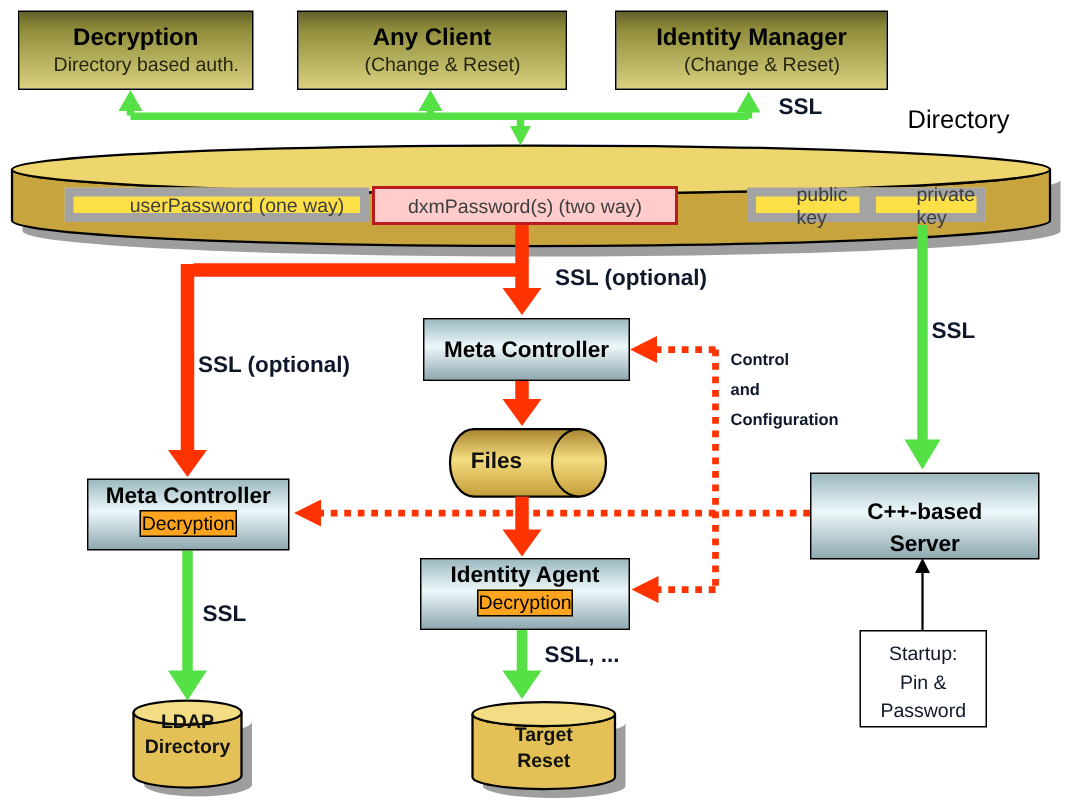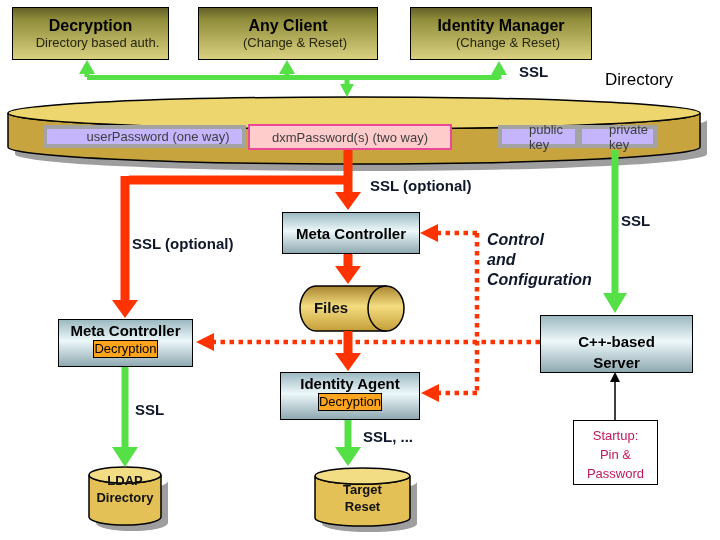--- a/index.html
+++ b/index.html
@@ -10,29 +10,29 @@
   .box-olive{background:linear-gradient(180deg,#63602a 0%,#8f8c3a 22%,#d9d180 100%);
              border:1px solid #000;text-align:center;display:flex;flex-direction:column;
              justify-content:center;}
   .box-olive .t{font-weight:bold;font-size:16px;color:#000;line-height:19px;}
   .box-olive .s{font-size:13px;color:#26260e;line-height:16px;padding-left:14px;}
   .box-blue{background:linear-gradient(180deg,#9cb9c1 0%,#edf8fa 45%,#8fa9b1 100%);
             border:1px solid #000;display:flex;flex-direction:column;align-items:center;}
   .box-blue .t{font-weight:bold;font-size:15px;color:#000;margin-top:5px;}
   .dec{background:#ffa41e;border:1px solid #000;font-size:13px;color:#000;
        padding:0 0;line-height:16px;margin-top:3px;}
-  .attr{background:#c4b5fd;border:4px solid #a3a3a3;font-size:13px;color:#3d3d3d;
+  .attr{background:#fde047;border:6px solid #a3a3a3;font-size:13px;color:#3d3d3d;
         display:flex;align-items:center;justify-content:center;padding-left:27px;}
-  .attr-pink{background:#ffcccc;border:2px solid #ec4899;font-size:13px;color:#3d3d3d;
+  .attr-pink{background:#ffcccc;border:2px solid #b91c1c;font-size:13px;color:#3d3d3d;
         display:flex;align-items:center;justify-content:center;}
   .lbl{font-weight:bold;font-size:15px;color:#0f172a;white-space:nowrap;}
   .ml{white-space:pre-line;}
   .cyl-lbl{font-weight:bold;font-size:13px;color:#111;text-align:center;
            line-height:17px;white-space:pre-line;}
-  .startup{background:#fff;border:1px solid #000;font-size:13px;color:#be185d;
+  .startup{background:#fff;border:1px solid #000;font-size:13px;color:#0f172a;
            text-align:center;line-height:19px;white-space:pre-line;padding-top:5px;}
   .dirlbl{font-size:17px;color:#000;white-space:nowrap;}
 </style>
 </head>
 <body>
 
 <div id="stage">
 
 <svg width="720" height="540" viewBox="0 0 720 540">
   <defs>
@@ -153,21 +153,21 @@
 <div class="abs box-blue" style="left:280px;top:372px;width:140px;height:48px;">
   <div class="t" style="margin-top:2px;">Identity Agent</div>
   <div class="dec" style="margin-top:1px;">Decryption</div>
 </div>
 
 <div class="abs box-blue ml" style="left:540px;top:315px;width:153px;height:58px;justify-content:center;">
   <div class="t ml" style="margin-top:16px;line-height:21px;text-align:center;">C++-based
 Server</div>
 </div>
 
-<div class="abs lbl ml" style="left:487px;top:230px;font-size:16px;line-height:20px;font-style:italic;">Control
+<div class="abs lbl ml" style="left:487px;top:230px;font-size:11px;line-height:20px;">Control
 and
 Configuration</div>
 
 <div class="abs lbl" style="left:135px;top:401px;">SSL</div>
 <div class="abs lbl" style="left:621px;top:212px;">SSL</div>
 <div class="abs lbl" style="left:363px;top:428px;">SSL, ...</div>
 
 <div class="abs cyl-lbl" style="left:89px;top:472px;width:72px;">LDAP
 Directory</div>
 <div class="abs cyl-lbl" style="left:315px;top:481px;width:95px;">Target

